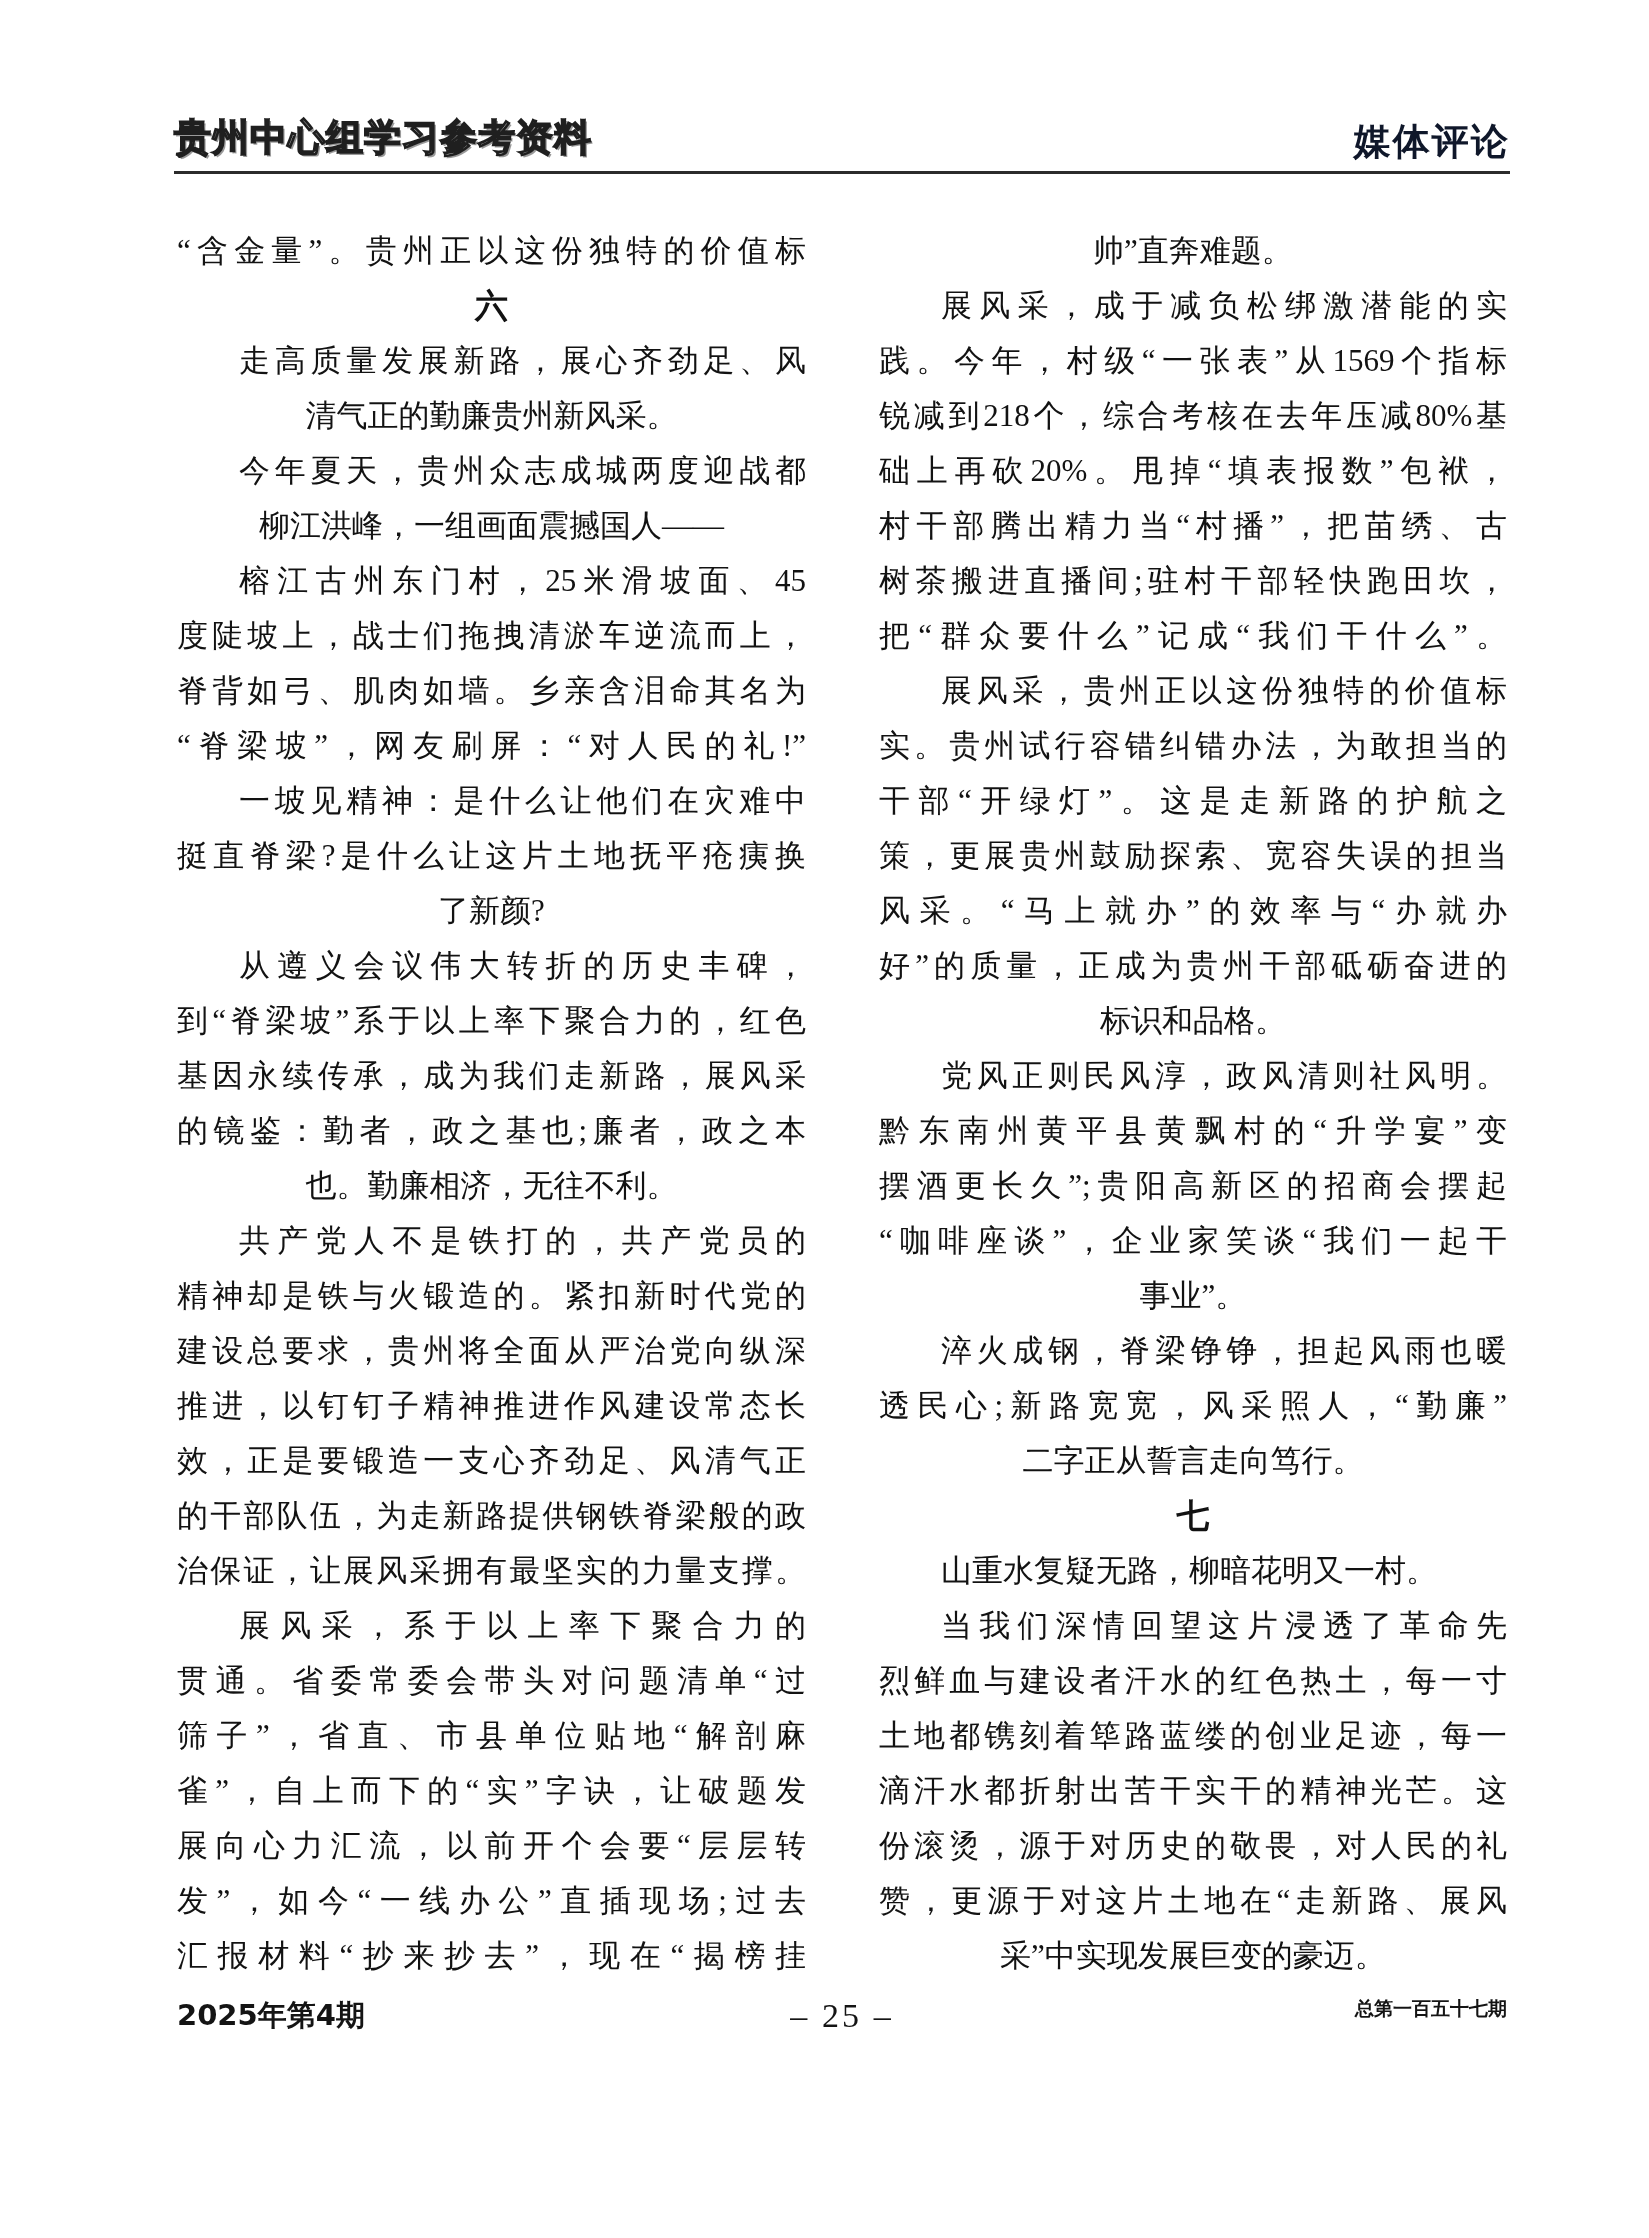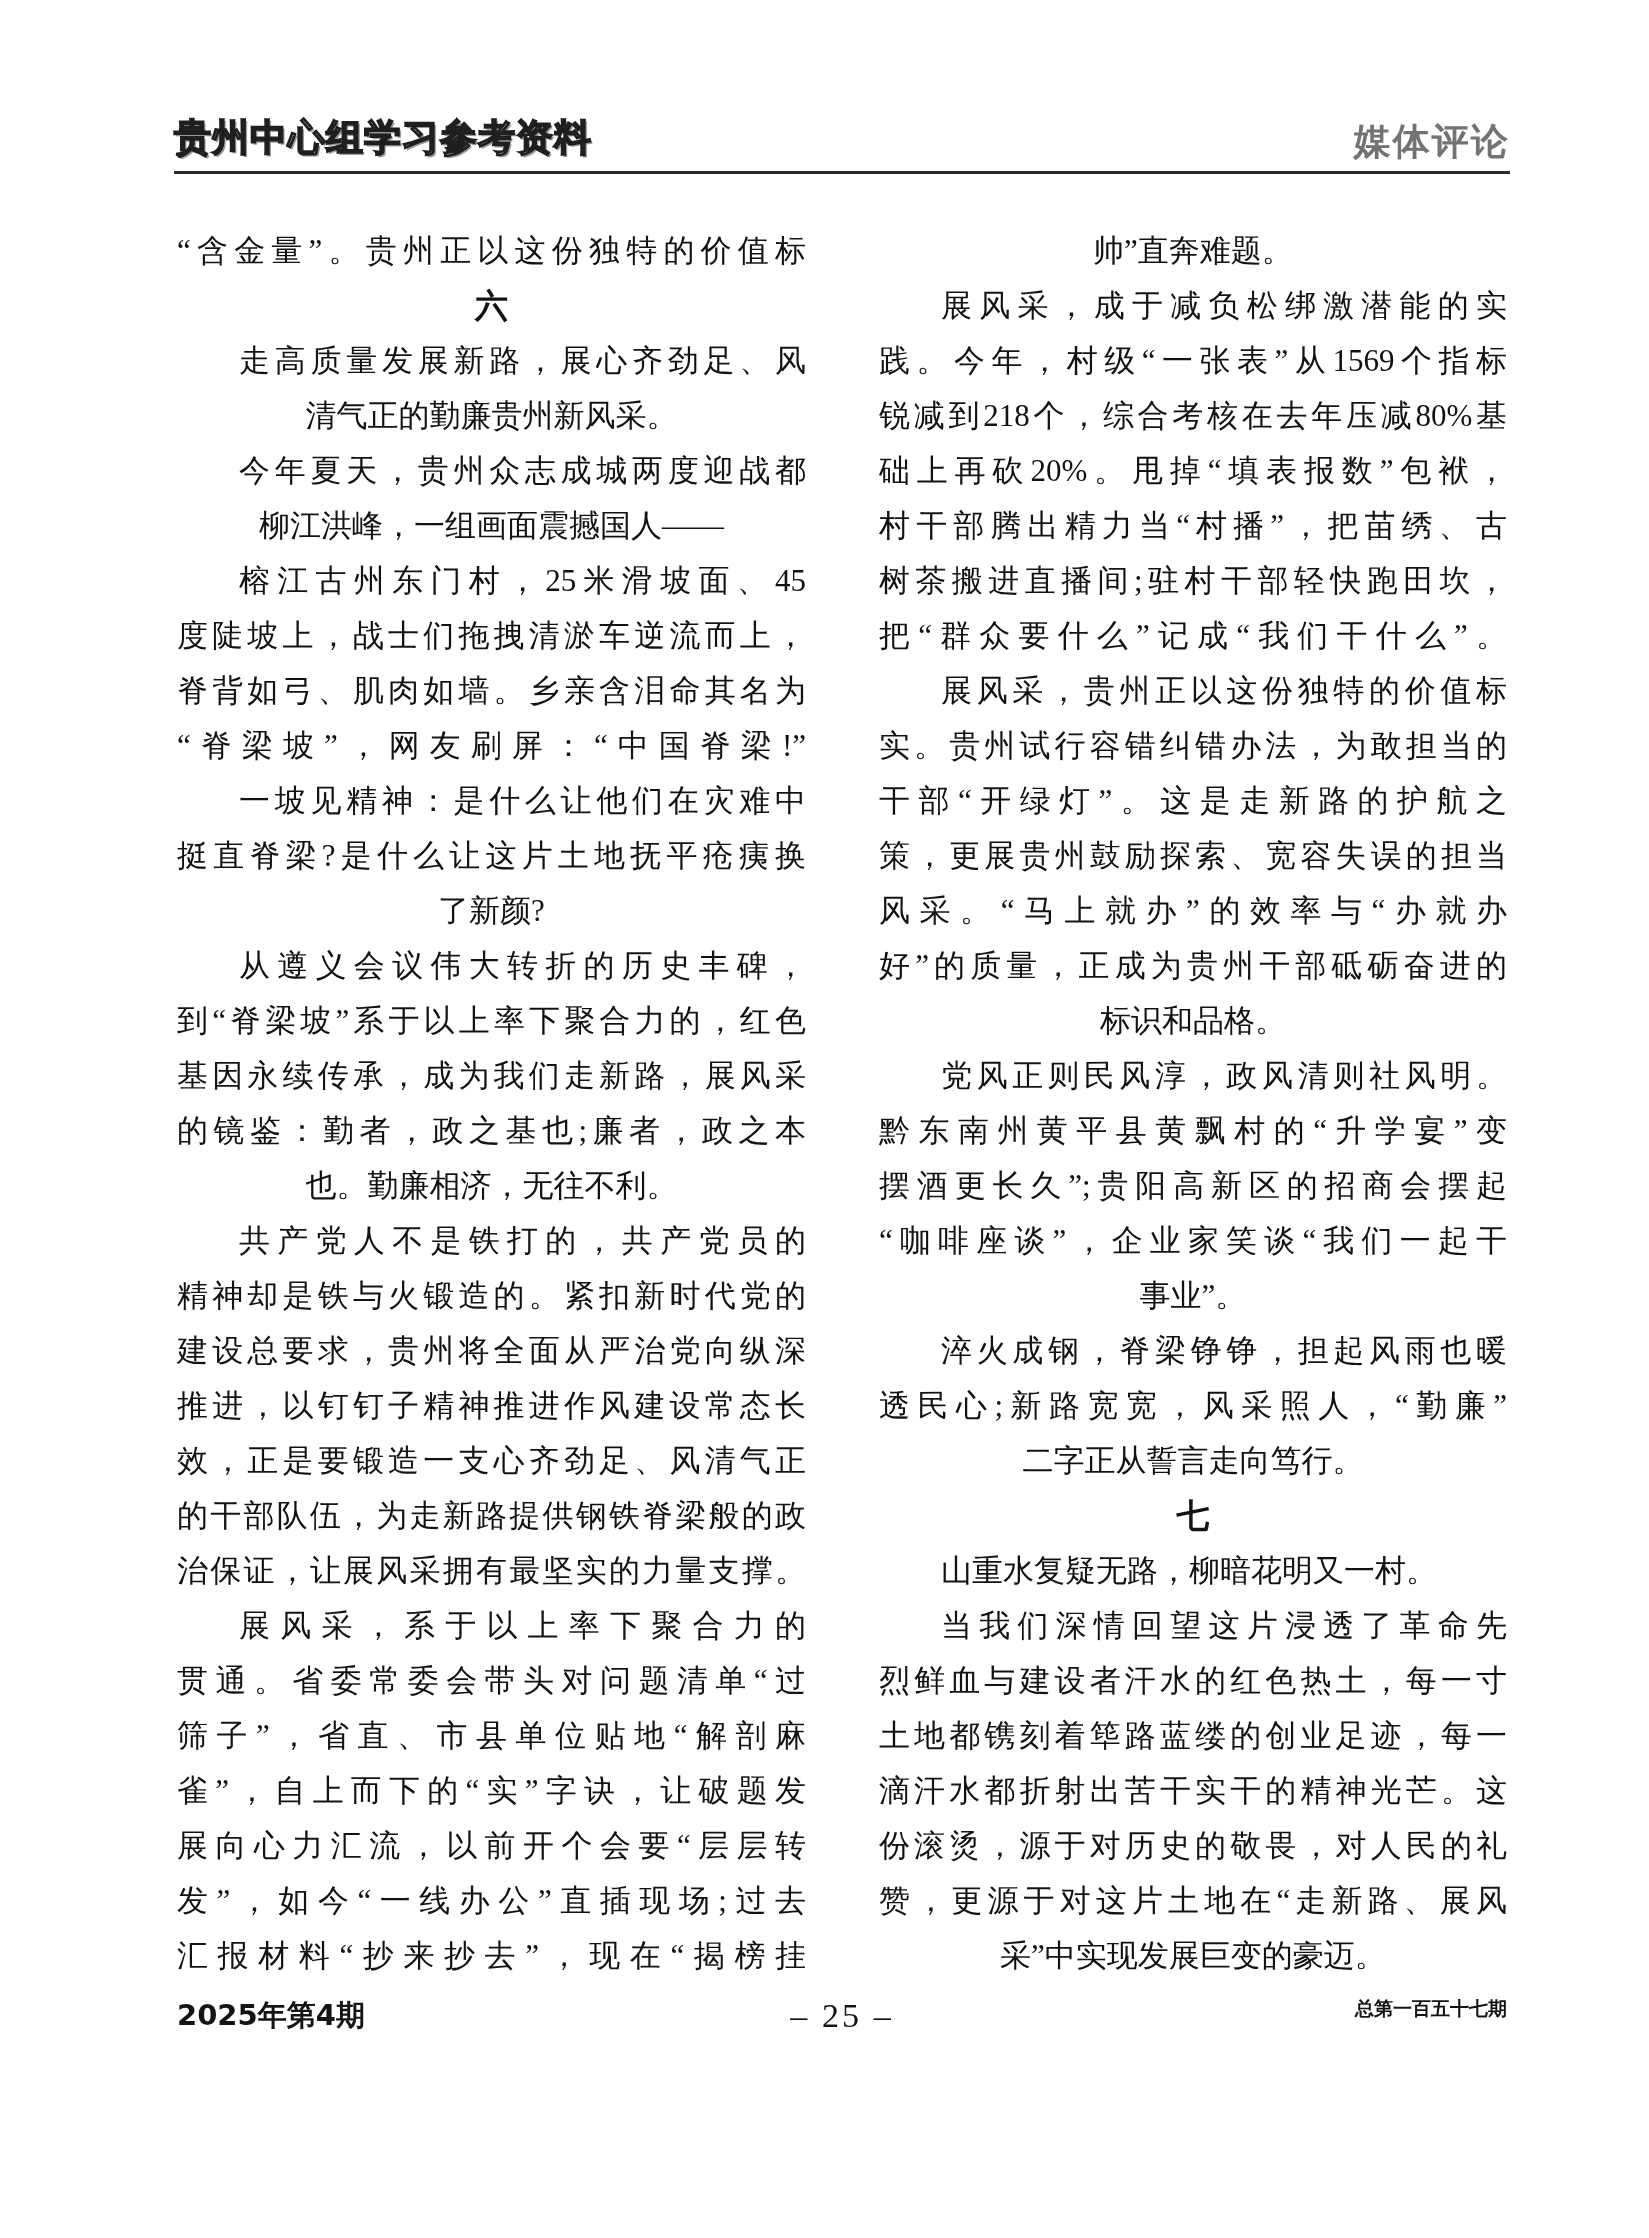--- a/index.html
+++ b/index.html
@@ -36,21 +36,21 @@
     white-space: nowrap;
   }
   .section-label {
     position: absolute;
     right: 140px;
     top: 123px;
     font-size: 37px;
     font-weight: bold;
     line-height: 1.0;
     letter-spacing: 2.1px;
-    color: #737373;
+    color: #0f172a;
     white-space: nowrap;
   }
   .header-divider {
     position: absolute;
     left: 174px;
     top: 171px;
     width: 1336px;
     height: 3.1px;
     background: #2b2b2b;
   }
@@ -141,21 +141,21 @@
   <div class="col col-left">
       <div class="line full">“含金量”。贵州正以这份独特的价值标</div>
       <div class="line heading">六</div>
       <div class="line full-indent">走高质量发展新路，展心齐劲足、风</div>
       <div class="line end">清气正的勤廉贵州新风采。</div>
       <div class="line full-indent">今年夏天，贵州众志成城两度迎战都</div>
       <div class="line end">柳江洪峰，一组画面震撼国人——</div>
       <div class="line full-indent">榕江古州东门村，25米滑坡面、45</div>
       <div class="line full">度陡坡上，战士们拖拽清淤车逆流而上，</div>
       <div class="line full">脊背如弓、肌肉如墙。乡亲含泪命其名为</div>
-      <div class="line full">“脊梁坡”，网友刷屏：“中国脊梁!”</div>
+      <div class="line full">“脊梁坡”，网友刷屏：“对人民的礼!”</div>
       <div class="line full-indent">一坡见精神：是什么让他们在灾难中</div>
       <div class="line full">挺直脊梁?是什么让这片土地抚平疮痍换</div>
       <div class="line end">了新颜?</div>
       <div class="line full-indent">从遵义会议伟大转折的历史丰碑，</div>
       <div class="line full">到“脊梁坡”系于以上率下聚合力的，红色</div>
       <div class="line full">基因永续传承，成为我们走新路，展风采</div>
       <div class="line full">的镜鉴：勤者，政之基也;廉者，政之本</div>
       <div class="line end">也。勤廉相济，无往不利。</div>
       <div class="line full-indent">共产党人不是铁打的，共产党员的</div>
       <div class="line full">精神却是铁与火锻造的。紧扣新时代党的</div>

